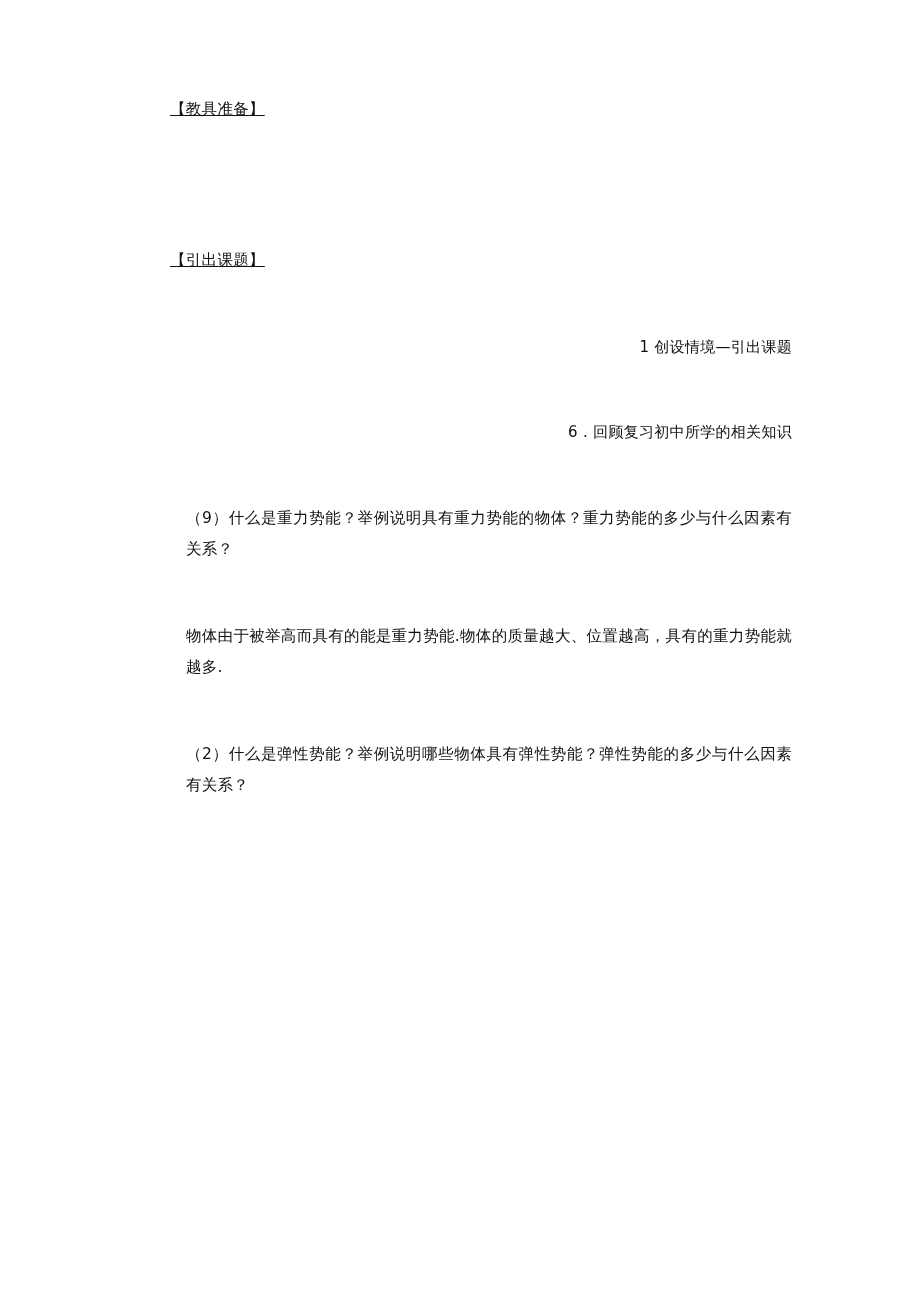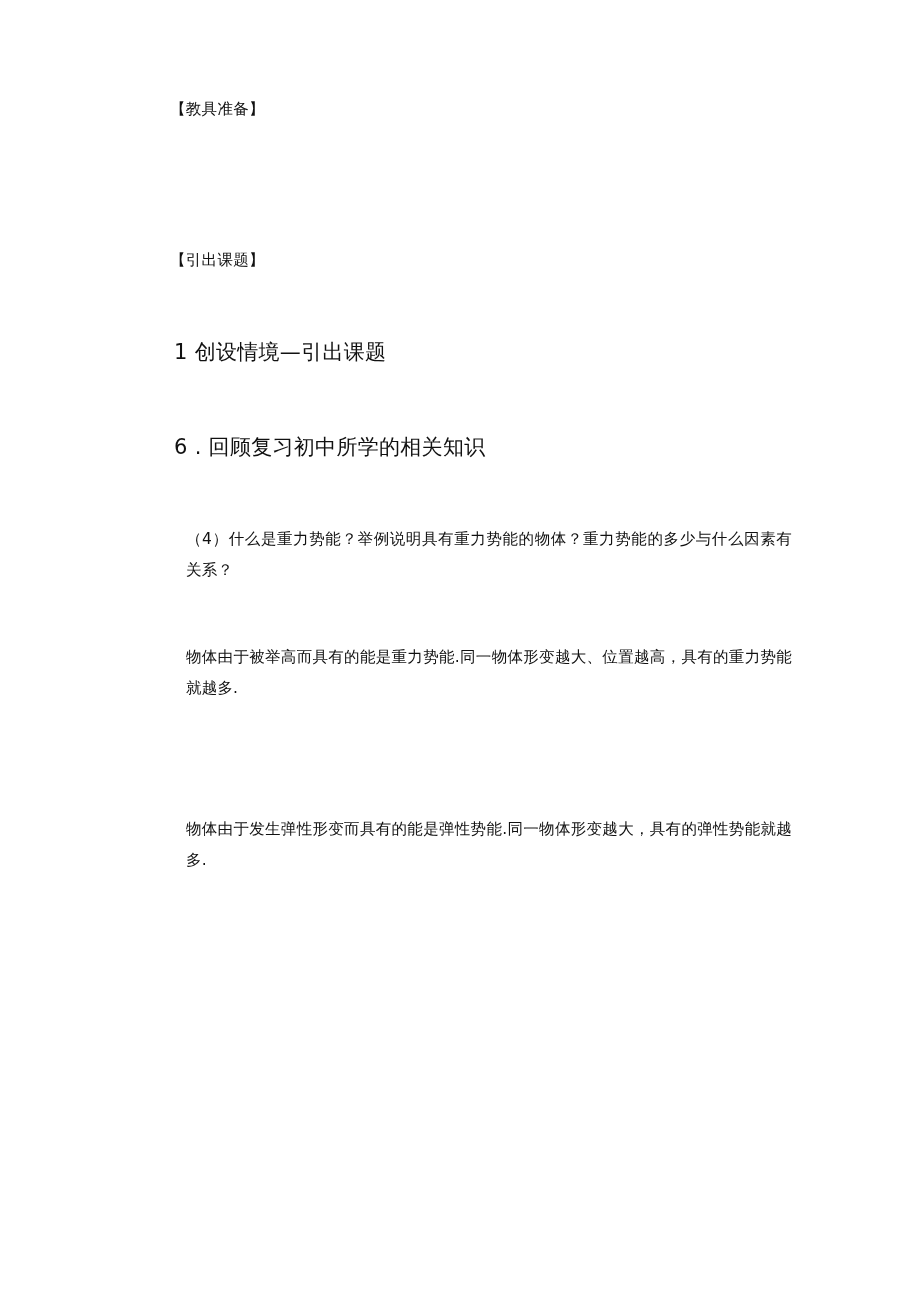--- a/index.html
+++ b/index.html
@@ -30,42 +30,43 @@
     letter-spacing: 0.2px;
     color: #111111;
     margin: 0;
   }
   
   .gap-a { height: 62px; }
   .gap-b { height: 60px; }
   .gap-c { height: 58px; }
   .gap-d { height: 56px; }
   .gap-e { height: 54px; }
-  .indent-1 { padding-left: 42px; }
+  .indent-1 { padding-left: 42px; text-decoration: underline; }
   .indent-2 { padding-left: 46px; }
   .hang {
     padding-left: 58px;
     text-indent: -0px;
   }
   .wrapblock {
     font-size: 15.5px;
     line-height: 2.0;
     letter-spacing: 0.2px;
     color: #111111;
     margin: 0;
     text-align: justify;
     text-justify: inter-ideograph;
   }
   .bracket-head {
     font-size: 15.5px;
     letter-spacing: 0.3px;
   }
   .num-item {
-    font-size: 21px;
+    font-size: 15px;
     letter-spacing: 0.3px;
+    text-align: right;
   }
 </style>
 </head>
 <body>
 
 <div class="page">
   <div class="doc-body">
 
     <p class="para bracket-head indent-1">【教具准备】</p>
 
@@ -79,27 +80,27 @@
     <div class="gap-b"></div>
 
     <p class="para num-item indent-2">1  创设情境—引出课题</p>
 
     <div class="gap-c"></div>
 
     <p class="para num-item indent-2">6 . 回顾复习初中所学的相关知识</p>
 
     <div class="gap-c"></div>
 
-    <p class="wrapblock hang">（4）什么是重力势能？举例说明具有重力势能的物体？重力势能的多少与什么因素有关系？</p>
+    <p class="wrapblock hang">（9）什么是重力势能？举例说明具有重力势能的物体？重力势能的多少与什么因素有关系？</p>
 
     <div class="gap-d"></div>
 
-    <p class="wrapblock hang">物体由于被举高而具有的能是重力势能.同一物体形变越大、位置越高，具有的重力势能就越多.</p>
+    <p class="wrapblock hang">物体由于被举高而具有的能是重力势能.物体的质量越大、位置越高，具有的重力势能就越多.</p>
 
     <div class="gap-d"></div>
 
+    <p class="wrapblock hang">（2）什么是弹性势能？举例说明哪些物体具有弹性势能？弹性势能的多少与什么因素有关系？</p>
 
     <div class="gap-e"></div>
 
-    <p class="wrapblock hang">物体由于发生弹性形变而具有的能是弹性势能.同一物体形变越大，具有的弹性势能就越多.</p>
 
   </div>
 </div>
 
 </body></html>

